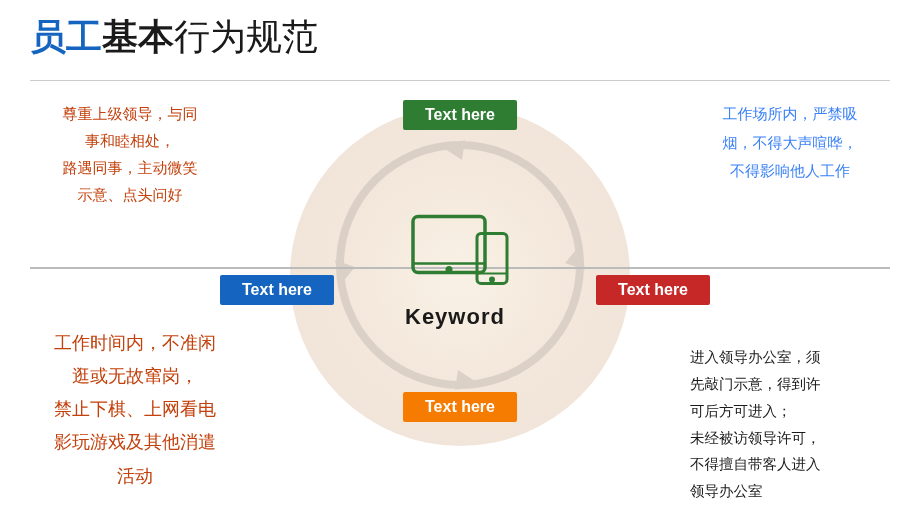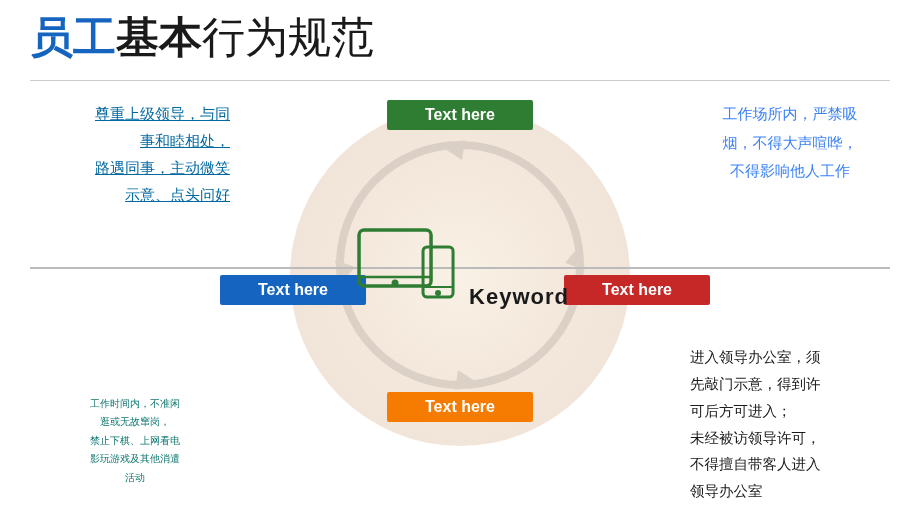--- a/index.html
+++ b/index.html
@@ -45,21 +45,21 @@
       left: 0;
       right: 0;
       height: 75px;
       display: flex;
       align-items: center;
       padding: 0 30px;
       justify-content: space-between;
     }
 
     .title {
-      font-size: 43px;
+      font-size: 36px;
       font-weight: 400;
       color: #1a1a1a;
     }
 
     .title .bold {
       font-weight: 900;
       color: #1a1a1a;
     }
 
     .title .blue-char {
@@ -87,69 +87,68 @@
       height: 1px;
       background: #ccc;
     }
 
     
     .text-top-left {
       position: absolute;
       left: 30px;
       top: 100px;
       width: 200px;
-      text-align: right;
+      text-align: center;
       font-size: 15px;
       line-height: 1.8;
-      color: #0369a1;
-      text-decoration: underline;
+      color: #c2410c;
     }
 
     
     .text-top-right {
       position: absolute;
       right: 30px;
       top: 100px;
       width: 200px;
       text-align: center;
       font-size: 15px;
       line-height: 1.9;
       color: #3b82f6;
     }
 
     
     .text-bottom-left {
       position: absolute;
       left: 30px;
-      bottom: 30px;
+      bottom: 24px;
       width: 210px;
       text-align: center;
-      font-size: 10px;
+      font-size: 18px;
       line-height: 1.85;
-      color: #0f766e;
+      color: #c2410c;
     }
 
     
     .text-bottom-right {
       position: absolute;
       right: 30px;
       bottom: 12px;
       width: 200px;
       font-size: 14.5px;
       line-height: 1.85;
       color: #1a1a1a;
     }
 
     
     .tag-btn {
       display: inline-block;
       color: #fff;
       font-size: 16px;
       font-weight: bold;
-      padding: 6px 38px;
+      padding: 6px 22px;
       border-radius: 2px;
       white-space: nowrap;
     }
 
     .tag-green { background: #2e7d32; }
     .tag-blue { background: #1565c0; }
     .tag-red { background: #c62828; }
     .tag-yellow { background: #f57c00; }
 
     
@@ -179,22 +178,22 @@
       transform: translateX(-50%);
     }
 
     
     .device-area {
       position: absolute;
       left: 50%;
       top: 50%;
       transform: translate(-50%, -40%);
       display: flex;
-      flex-direction: row;
-      align-items: flex-end;
+      flex-direction: column;
+      align-items: flex-start;
       gap: 8px;
     }
 
     .keyword-text {
       font-size: 22px;
       font-weight: 900;
       color: #1a1a1a;
       letter-spacing: 1px;
     }
 

